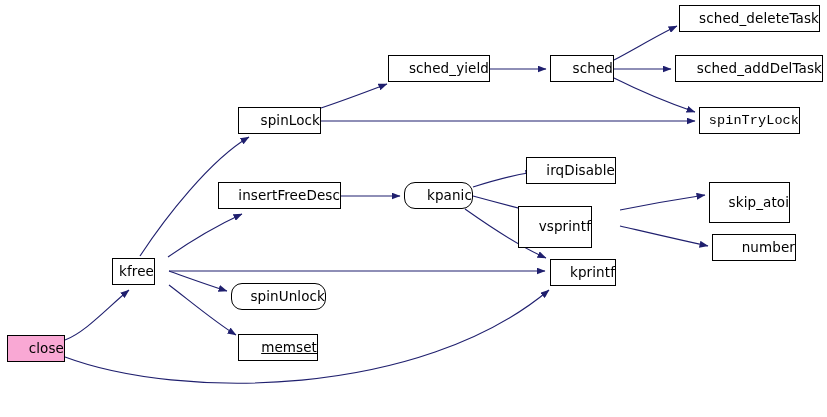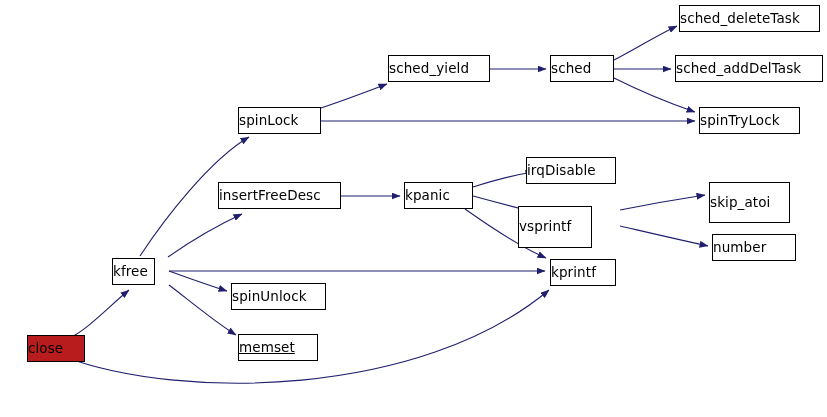--- a/index.html
+++ b/index.html
@@ -6,28 +6,29 @@
   body{font-family:"DejaVu Sans","Liberation Sans",sans-serif;}
   #graph-root{position:relative;width:827px;height:417px;background:#ffffff;overflow:hidden;}
   #graph-svg{position:absolute;left:0;top:0;width:827px;height:417px;}
   .node{
     position:absolute;
     box-sizing:border-box;
     border:1px solid #000000;
     background:#ffffff;
     display:flex;
     align-items:center;
-    justify-content:flex-start;
+    justify-content:flex-end;
     font-size:13.5px;
     color:#000000;
     line-height:1;
     white-space:nowrap;
     letter-spacing:0.1px;
+    padding-left:16px;
   }
-  .node.current{background:#b91c1c;margin-left:20px;}
+  .node.current{background:#f9a8d4;}
 </style>
 </head>
 <body>
 
 <div id="graph-root">
   <svg id="graph-svg" viewBox="0 0 827 417" xmlns="http://www.w3.org/2000/svg">
     <defs>
       <marker id="arrowhead" markerWidth="9" markerHeight="7" refX="8.5" refY="3.5" orient="auto" markerUnits="userSpaceOnUse">
         <path d="M0,0 L9,3.5 L0,7 z" fill="#1f1f6e"></path>
       </marker>
@@ -60,51 +61,51 @@
       </div>
       <div class="node" style="left: 112px; top: 258px; width: 43px; height: 27px;">
         <span>kfree</span>
       </div>
       <div class="node" style="left: 238px; top: 107px; width: 83px; height: 27px;">
         <span>spinLock</span>
       </div>
       <div class="node" style="left: 218px; top: 182px; width: 123px; height: 27px;">
         <span>insertFreeDesc</span>
       </div>
-      <div class="node" style="left: 231px; top: 283px; width: 95px; height: 27px;">
+      <div class="node" style="left: 231px; top: 283px; width: 95px; height: 27px; border-radius: 11px;">
         <span>spinUnlock</span>
       </div>
       <div class="node" style="left: 238px; top: 334px; width: 80px; height: 27px; text-decoration: underline;">
         <span>memset</span>
       </div>
       <div class="node" style="left: 388px; top: 55px; width: 102px; height: 27px;">
         <span>sched_yield</span>
       </div>
-      <div class="node" style="left: 404px; top: 182px; width: 69px; height: 27px;">
+      <div class="node" style="left: 404px; top: 182px; width: 69px; height: 27px; border-radius: 11px;">
         <span>kpanic</span>
       </div>
       <div class="node" style="left: 550px; top: 55px; width: 64px; height: 27px;">
         <span>sched</span>
       </div>
       <div class="node" style="left: 526px; top: 157px; width: 90px; height: 27px;">
         <span>irqDisable</span>
       </div>
       <div class="node" style="left: 518px; top: 206px; width: 74px; height: 42px;">
         <span>vsprintf</span>
       </div>
       <div class="node" style="left: 550px; top: 259px; width: 66px; height: 27px;">
         <span>kprintf</span>
       </div>
       <div class="node" style="left: 679px; top: 5px; width: 141px; height: 27px;">
         <span>sched_deleteTask</span>
       </div>
       <div class="node" style="left: 675px; top: 55px; width: 148px; height: 27px;">
         <span>sched_addDelTask</span>
       </div>
-      <div class="node" style="left: 699px; top: 107px; width: 101px; height: 27px;">
+      <div class="node" style="left: 699px; top: 107px; width: 101px; height: 27px; font-family: Liberation Mono, monospace;">
         <span>spinTryLock</span>
       </div>
       <div class="node" style="left: 709px; top: 182px; width: 81px; height: 41px;">
         <span>skip_atoi</span>
       </div>
       <div class="node" style="left: 712px; top: 234px; width: 84px; height: 27px;">
         <span>number</span>
       </div>
     </div>
 </div>

